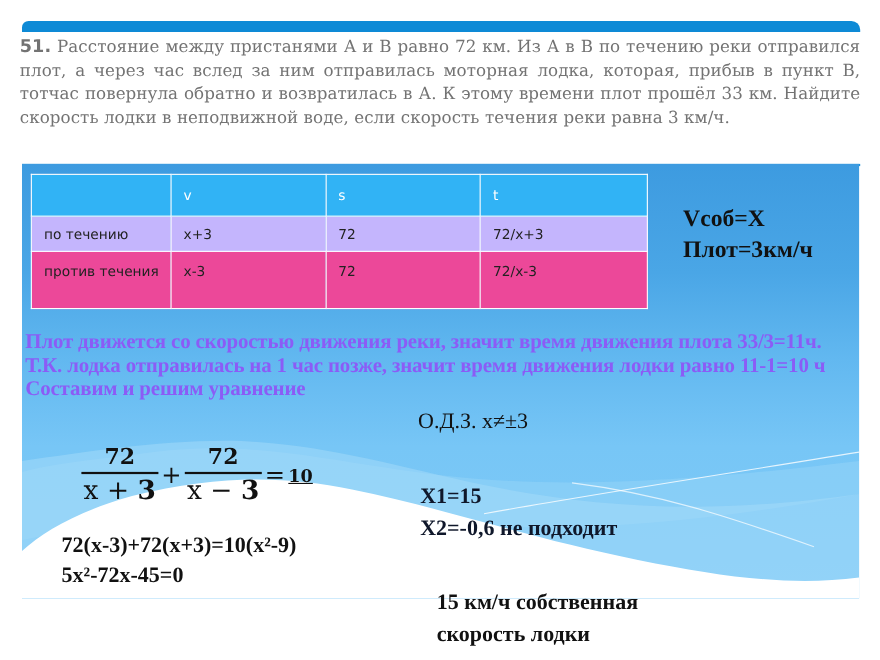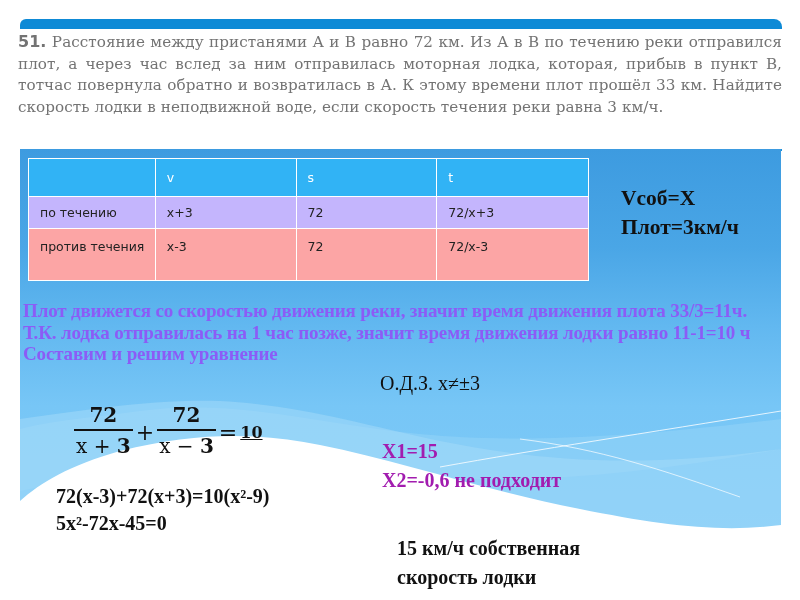--- a/index.html
+++ b/index.html
@@ -42,21 +42,21 @@
       font-family: "DejaVu Sans", sans-serif; font-size: 12.5px; color: #222;
     }
     .data-table td, .data-table th {
       border: 1.5px solid #ffffff; padding: 0 0 0 11px; text-align: left; vertical-align: top;
       font-weight: normal;
     }
     .data-table thead th {
       background: #31b3f5; color: #ffffff; height: 38px; vertical-align: middle;
     }
     .data-table tbody tr.r1 td { background: #c4b5fd; height: 32px; vertical-align: middle; }
-    .data-table tbody tr.r2 td { background: #fca5a5; height: 52px; padding-top: 6px; line-height: 23px; }
+    .data-table tbody tr.r2 td { background: #ec4899; height: 52px; padding-top: 6px; line-height: 23px; }
     .col0 { width: 127px; } .col1 { width: 141px; } .col2 { width: 141px; } .col3 { width: 152px; }
 
     
     .vars {
       position: absolute; left: 621px; top: 184px;
       font-family: "Liberation Serif", serif; font-weight: bold; font-size: 21.5px;
       line-height: 29px; color: #111;
     }
 
     
@@ -74,30 +74,30 @@
 
     
     .equation {
       position: absolute; left: 74px; top: 396px; height: 70px;
       display: flex; align-items: center;
       font-family: "DejaVu Serif", serif; color: #111;
     }
     .frac { display: inline-flex; flex-direction: column; align-items: center; }
     .frac .num { font-weight: bold; font-size: 20px; line-height: 24px; padding: 0 4px; }
     .frac .bar { width: 100%; height: 2px; background: #111; margin: 2px 0; }
-    .frac .den { font-size: 20px; line-height: 26px; padding: 0 2px; }
+    .frac .den { font-size: 24px; line-height: 26px; padding: 0 2px; }
     .frac .den b { font-weight: bold; }
     .op { font-size: 22px; margin: 0 3px; padding-top: 2px; }
     .rhs { font-weight: bold; font-size: 16px; padding-top: 2px; text-decoration: underline; }
 
     
     .roots {
       position: absolute; left: 382px; top: 437px;
       font-family: "Liberation Serif", serif; font-weight: bold; font-size: 20px;
-      line-height: 29px; color: #a21caf;
+      line-height: 29px; color: #0f172a;
     }
 
     
     .expanded {
       position: absolute; left: 56px; top: 483px;
       font-family: "Liberation Serif", serif; font-weight: bold; font-size: 20px;
       line-height: 27px; color: #111;
     }
 
     

